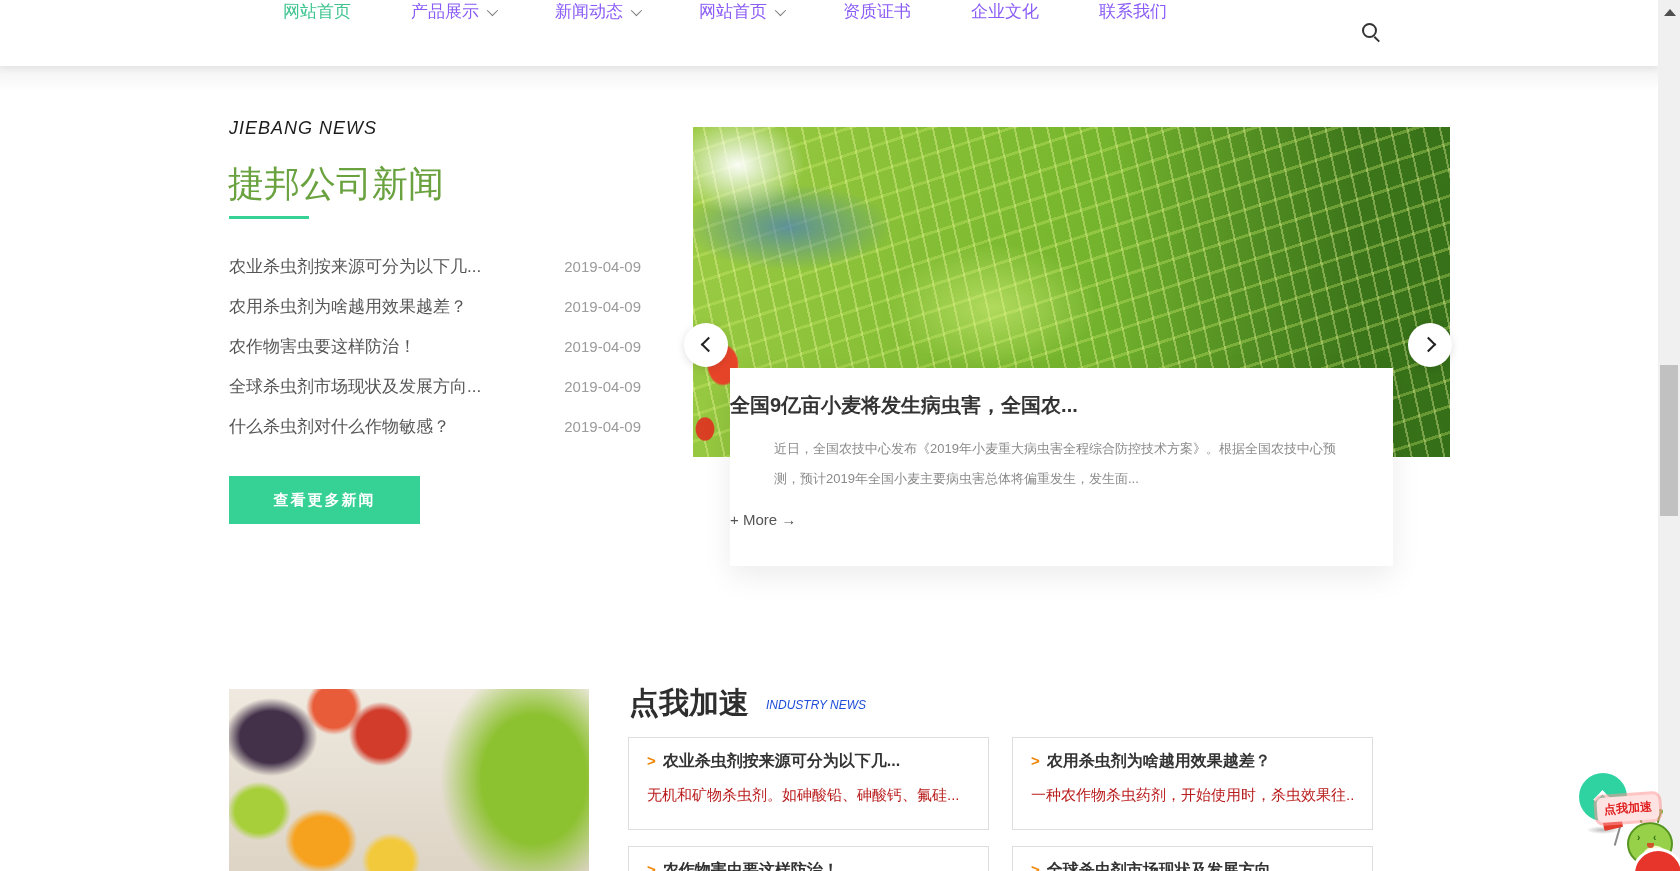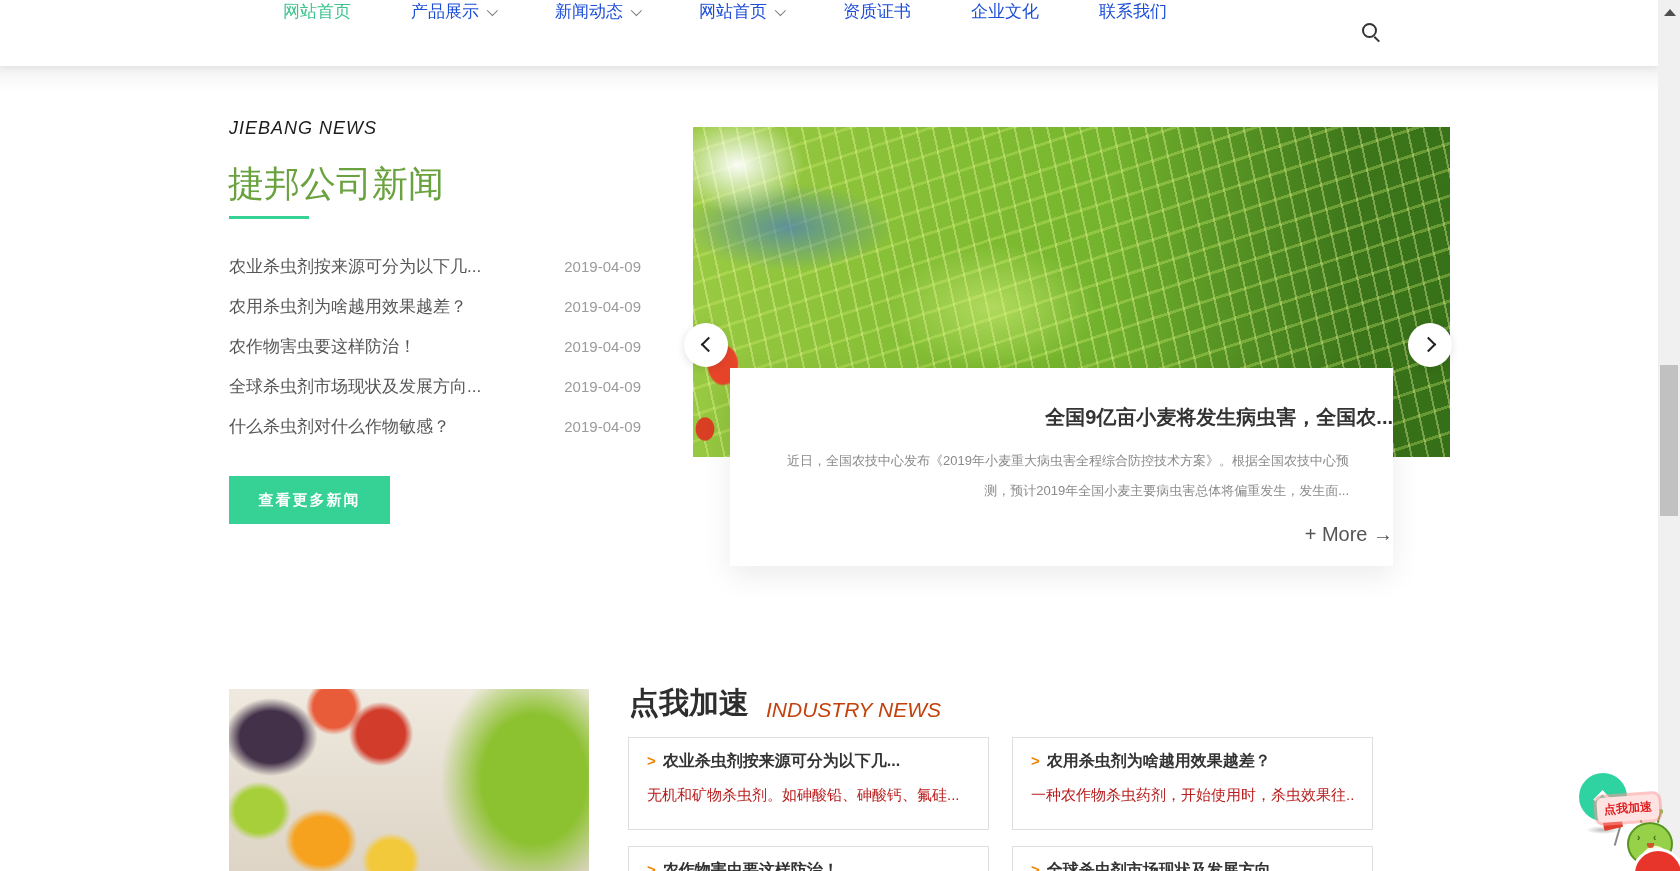--- a/index.html
+++ b/index.html
@@ -3,41 +3,41 @@
 <meta charset="utf-8">
 <style>
   html,body{margin:0;padding:0;}
   #page{position:relative;width:1680px;height:871px;background:#fff;overflow:hidden;
         font-family:"Liberation Sans","DejaVu Sans",sans-serif;color:#333;}
 
   
   .header{position:absolute;left:0;top:0;width:1658px;height:66px;background:#fff;z-index:5;
           box-shadow:0 2px 8px rgba(0,0,0,.08);}
   .nav{position:absolute;left:253px;top:0;height:66px;display:flex;align-items:flex-start;}
-  .nav-item{padding:0 30px;font-size:17px;color:#1d4ed8;cursor:pointer;white-space:nowrap;
+  .nav-item{padding:0 30px;font-size:17px;color:#8b5cf6;cursor:pointer;white-space:nowrap;
             display:flex;align-items:center;}
   .nav-item.active{color:#3ec48f;}
   .caret{display:inline-block;width:7px;height:7px;border-right:1.5px solid #777;
          border-bottom:1.5px solid #777;transform:rotate(45deg) translateY(-2px);margin-left:8px;}
   .search-btn{position:absolute;left:1360px;top:21px;width:24px;height:24px;cursor:pointer;}
   .search-glass{position:absolute;left:2px;top:2px;width:11px;height:11px;border:2px solid #333;border-radius:50%;}
   .search-handle{position:absolute;left:15px;top:15px;width:7px;height:2px;background:#333;transform:rotate(45deg);transform-origin:0 0;}
   .header-shade{position:absolute;left:0;top:66px;width:1658px;height:26px;z-index:1;
                 background:linear-gradient(rgba(0,0,0,.05),rgba(0,0,0,0));}
 
   
   .eyebrow{position:absolute;left:229px;top:118px;font-size:18px;font-style:italic;
            letter-spacing:1px;color:#1c1c1c;}
   .sec-title{position:absolute;left:228px;top:160px;font-size:36px;color:#6aa23f;}
   .sec-underline{position:absolute;left:229px;top:216px;width:80px;height:3px;background:#35d195;}
   .news-list{position:absolute;left:229px;top:255px;width:412px;}
   .news-row{display:flex;justify-content:space-between;align-items:baseline;height:40px;cursor:pointer;}
   .news-row .t{font-size:17px;color:#565656;}
   .news-row .d{font-size:15px;color:#9b9b9b;}
-  .more-btn{position:absolute;left:229px;top:476px;width:161px;height:48px;background:#35d195;
+  .more-btn{position:absolute;left:229px;top:476px;width:191px;height:48px;background:#35d195;
             color:#fff;font-size:15px;font-weight:bold;letter-spacing:2px;border:none;cursor:pointer;
             display:flex;align-items:center;justify-content:center;}
 
   
   .slide-img{position:absolute;left:693px;top:127px;width:757px;height:330px;cursor:pointer;
     background:
       radial-gradient(95px 70px at 45px 38px, rgba(255,255,255,.95), rgba(255,255,255,0) 70%),
       radial-gradient(150px 62px at 95px 100px, rgba(74,127,181,.75), rgba(74,127,181,0) 70%),
       radial-gradient(26px 34px at 30px 238px, #e8452a 55%, rgba(232,69,42,0) 62%),
       radial-gradient(20px 26px at 78px 292px, #f06a30 55%, rgba(240,106,48,0) 62%),
@@ -49,39 +49,39 @@
       linear-gradient(100deg, #9ccb44 0%, #7ab82f 45%, #4e9222 100%);}
   .arrow-btn{position:absolute;width:44px;height:44px;border-radius:50%;background:#fff;z-index:3;
              cursor:pointer;box-shadow:0 2px 8px rgba(0,0,0,.12);}
   .arrow-btn.prev{left:684px;top:323px;}
   .arrow-btn.next{left:1408px;top:323px;}
   .chev{position:absolute;left:17px;top:16px;width:9px;height:9px;
         border-right:2.5px solid #222;border-bottom:2.5px solid #222;}
   .prev .chev{transform:rotate(135deg);left:19px;}
   .next .chev{transform:rotate(-45deg);left:15px;}
   .slide-card{position:absolute;left:730px;top:368px;width:663px;height:198px;background:#fff;z-index:2;
-              box-shadow:0 10px 28px rgba(0,0,0,.08);text-align:right;box-sizing:border-box;
-              padding-top:36px;cursor:pointer;}
+              box-shadow:0 10px 28px rgba(0,0,0,.08);text-align:left;box-sizing:border-box;
+              padding-top:24px;cursor:pointer;}
   .slide-card .ct{font-size:20px;font-weight:bold;color:#333;}
   .slide-card .cd{margin:15px 44px 0;font-size:13px;line-height:30px;color:#8a8a8a;}
-  .slide-card .cm{margin-top:17px;font-size:20px;color:#555;display:inline-block;cursor:pointer;}
+  .slide-card .cm{margin-top:17px;font-size:15px;color:#555;display:inline-block;cursor:pointer;}
 
   
   .fruit-img{position:absolute;left:229px;top:689px;width:360px;height:182px;
     background:
       radial-gradient(130px 160px at 305px 90px, #8cc12f 40%, rgba(140,193,47,0) 72%),
       radial-gradient(62px 52px at 42px 48px, #43314a 50%, rgba(67,49,74,0) 75%),
       radial-gradient(46px 46px at 152px 45px, #d13c2b 52%, rgba(209,60,43,0) 70%),
       radial-gradient(40px 40px at 105px 18px, #e85c3a 52%, rgba(232,92,58,0) 70%),
       radial-gradient(52px 46px at 92px 152px, #f6a21e 52%, rgba(246,162,30,0) 70%),
       radial-gradient(42px 40px at 162px 172px, #f3c93c 52%, rgba(243,201,60,0) 70%),
       radial-gradient(46px 42px at 30px 122px, #a7cf3a 52%, rgba(167,207,58,0) 70%),
       linear-gradient(180deg, #efe9df, #ddd4c5);}
   .ind-title{position:absolute;left:629px;top:683px;font-size:30px;font-weight:bold;color:#2e2e2e;}
-  .ind-sub{position:absolute;left:766px;top:698px;font-size:21px;font-style:italic;color:#c2410c;}
+  .ind-sub{position:absolute;left:766px;top:698px;font-size:12px;font-style:italic;color:#1d4ed8;}
   .cards{position:absolute;left:628px;top:737px;width:746px;display:grid;
          grid-template-columns:361px 361px;column-gap:23px;row-gap:16px;}
   .icard{box-sizing:border-box;width:361px;height:93px;background:#fff;border:1px solid #dedede;
          padding:13px 18px;cursor:pointer;}
   .icard .row{display:flex;align-items:baseline;}
   .icard .mk{color:#f08300;font-weight:bold;font-size:15px;margin-right:7px;}
   .icard .it{font-size:16px;font-weight:bold;color:#333;white-space:nowrap;overflow:hidden;}
   .icard .id{margin-top:14px;font-size:15px;color:#b91c1c;white-space:nowrap;overflow:hidden;}
 
   

